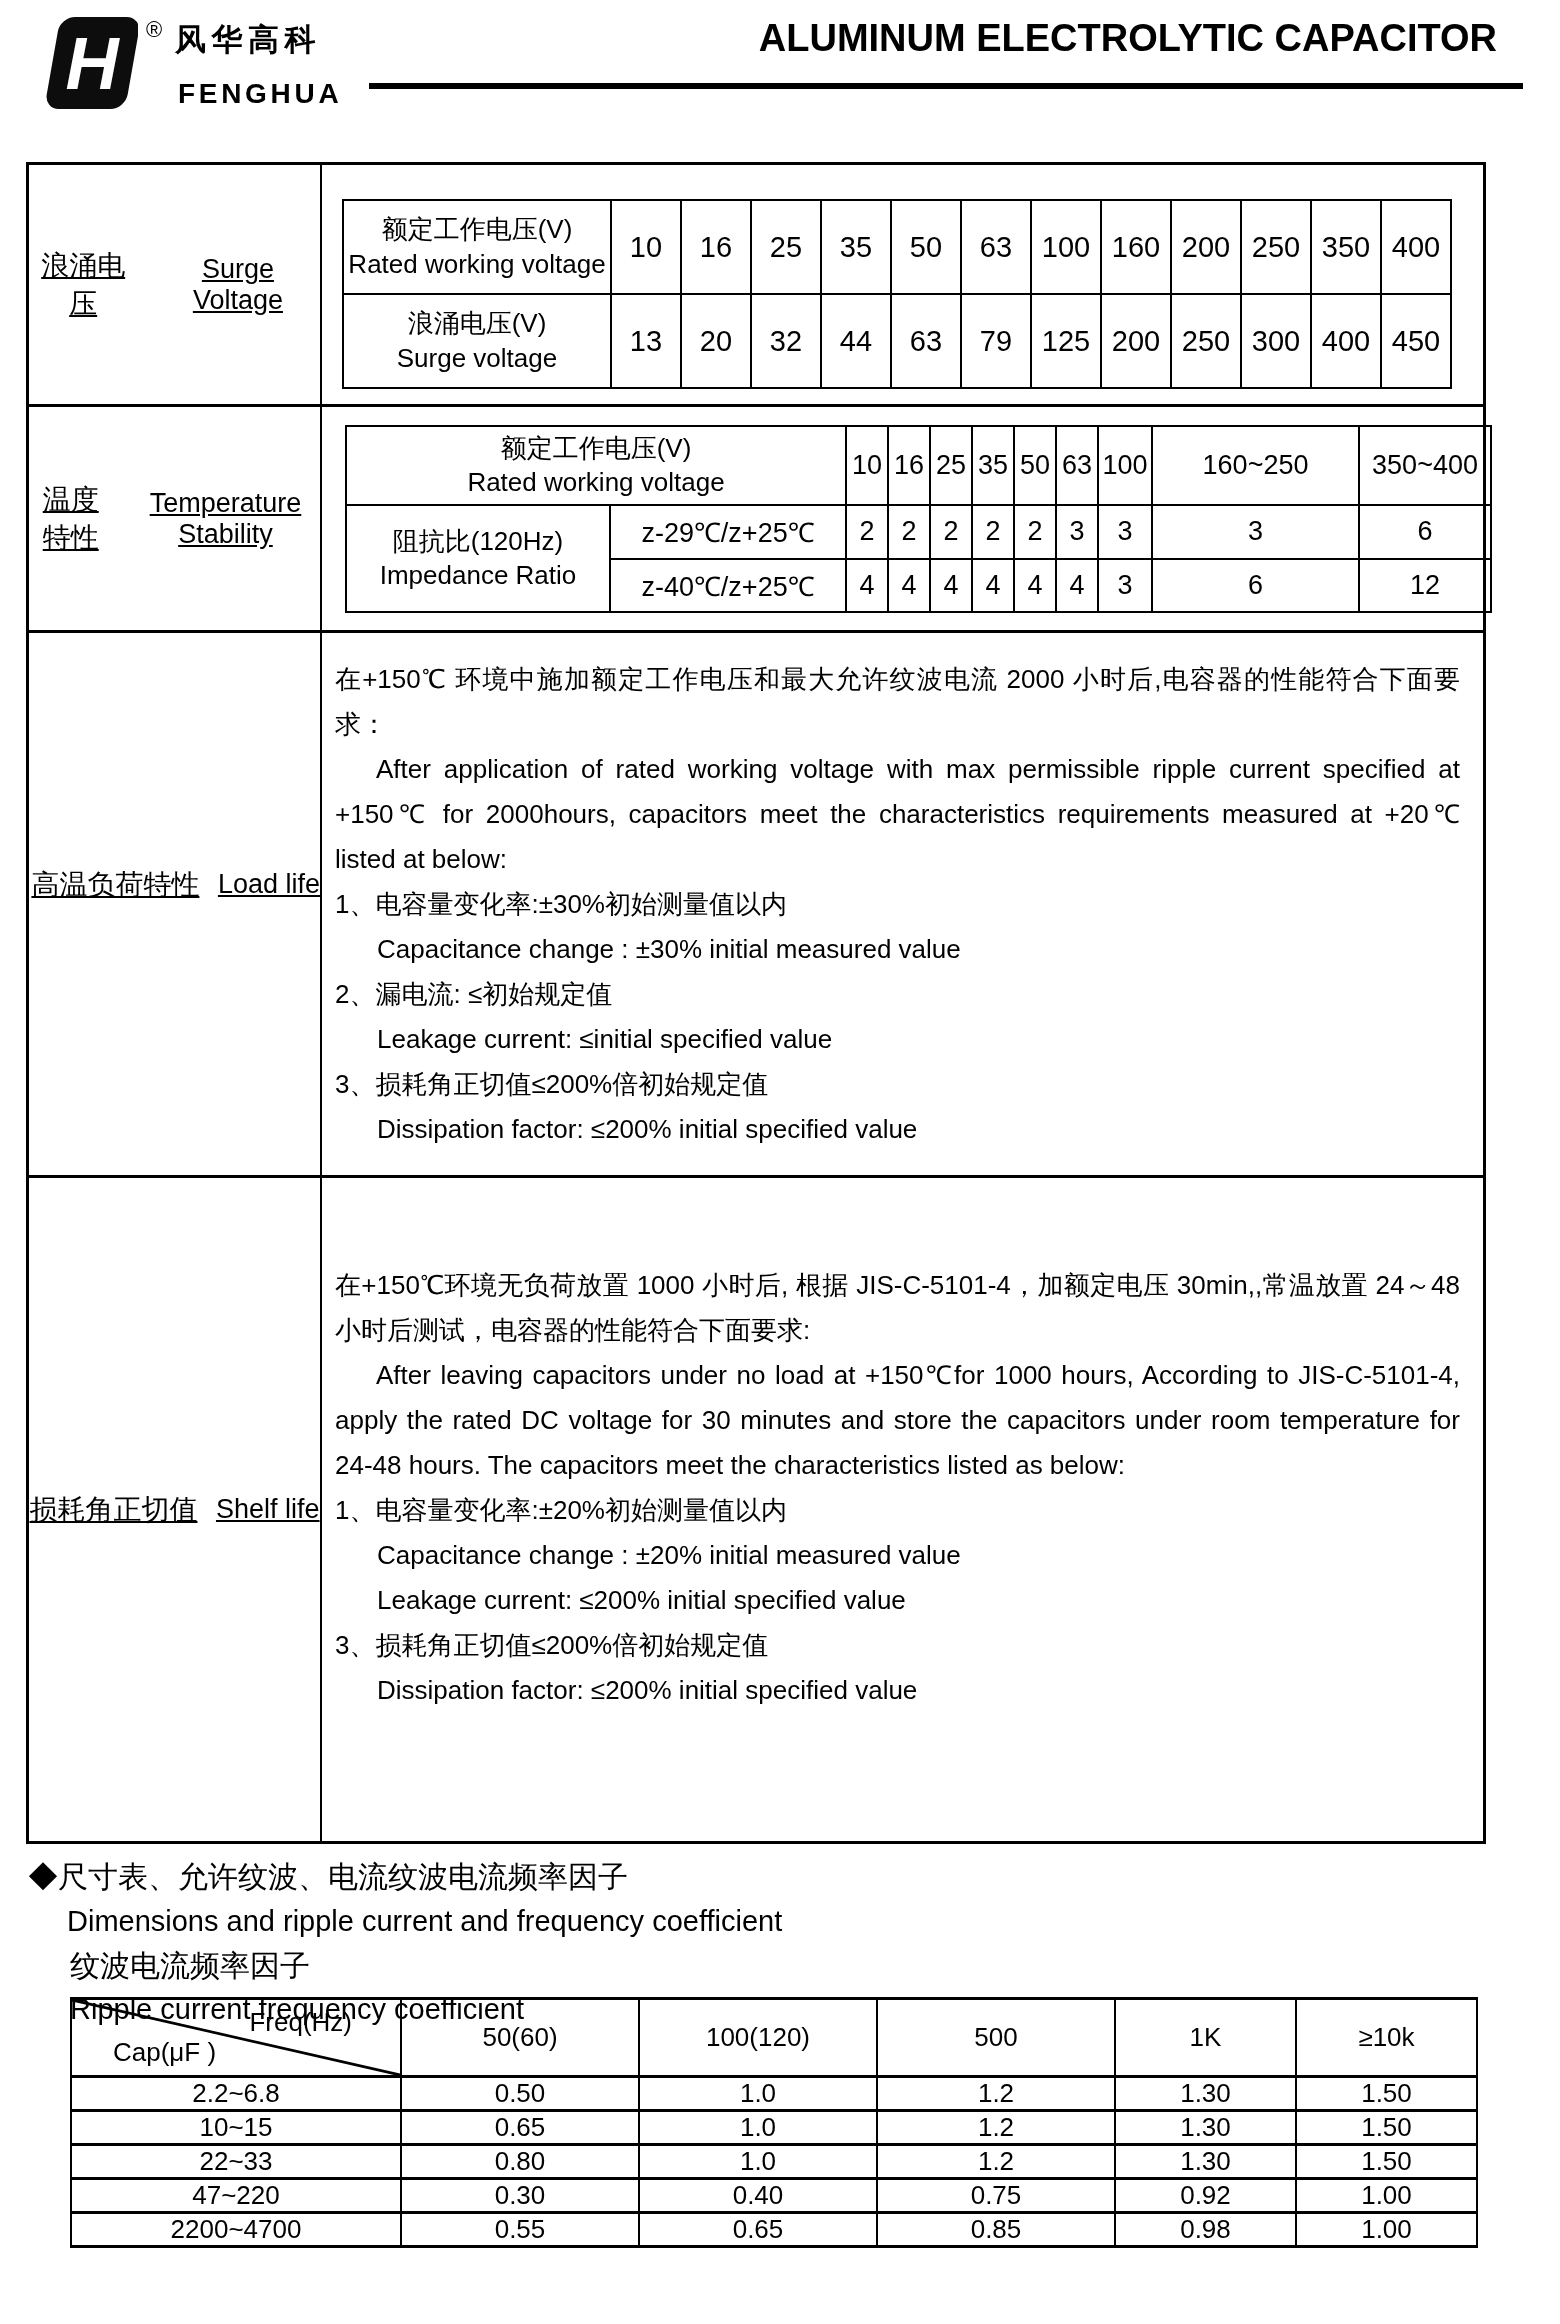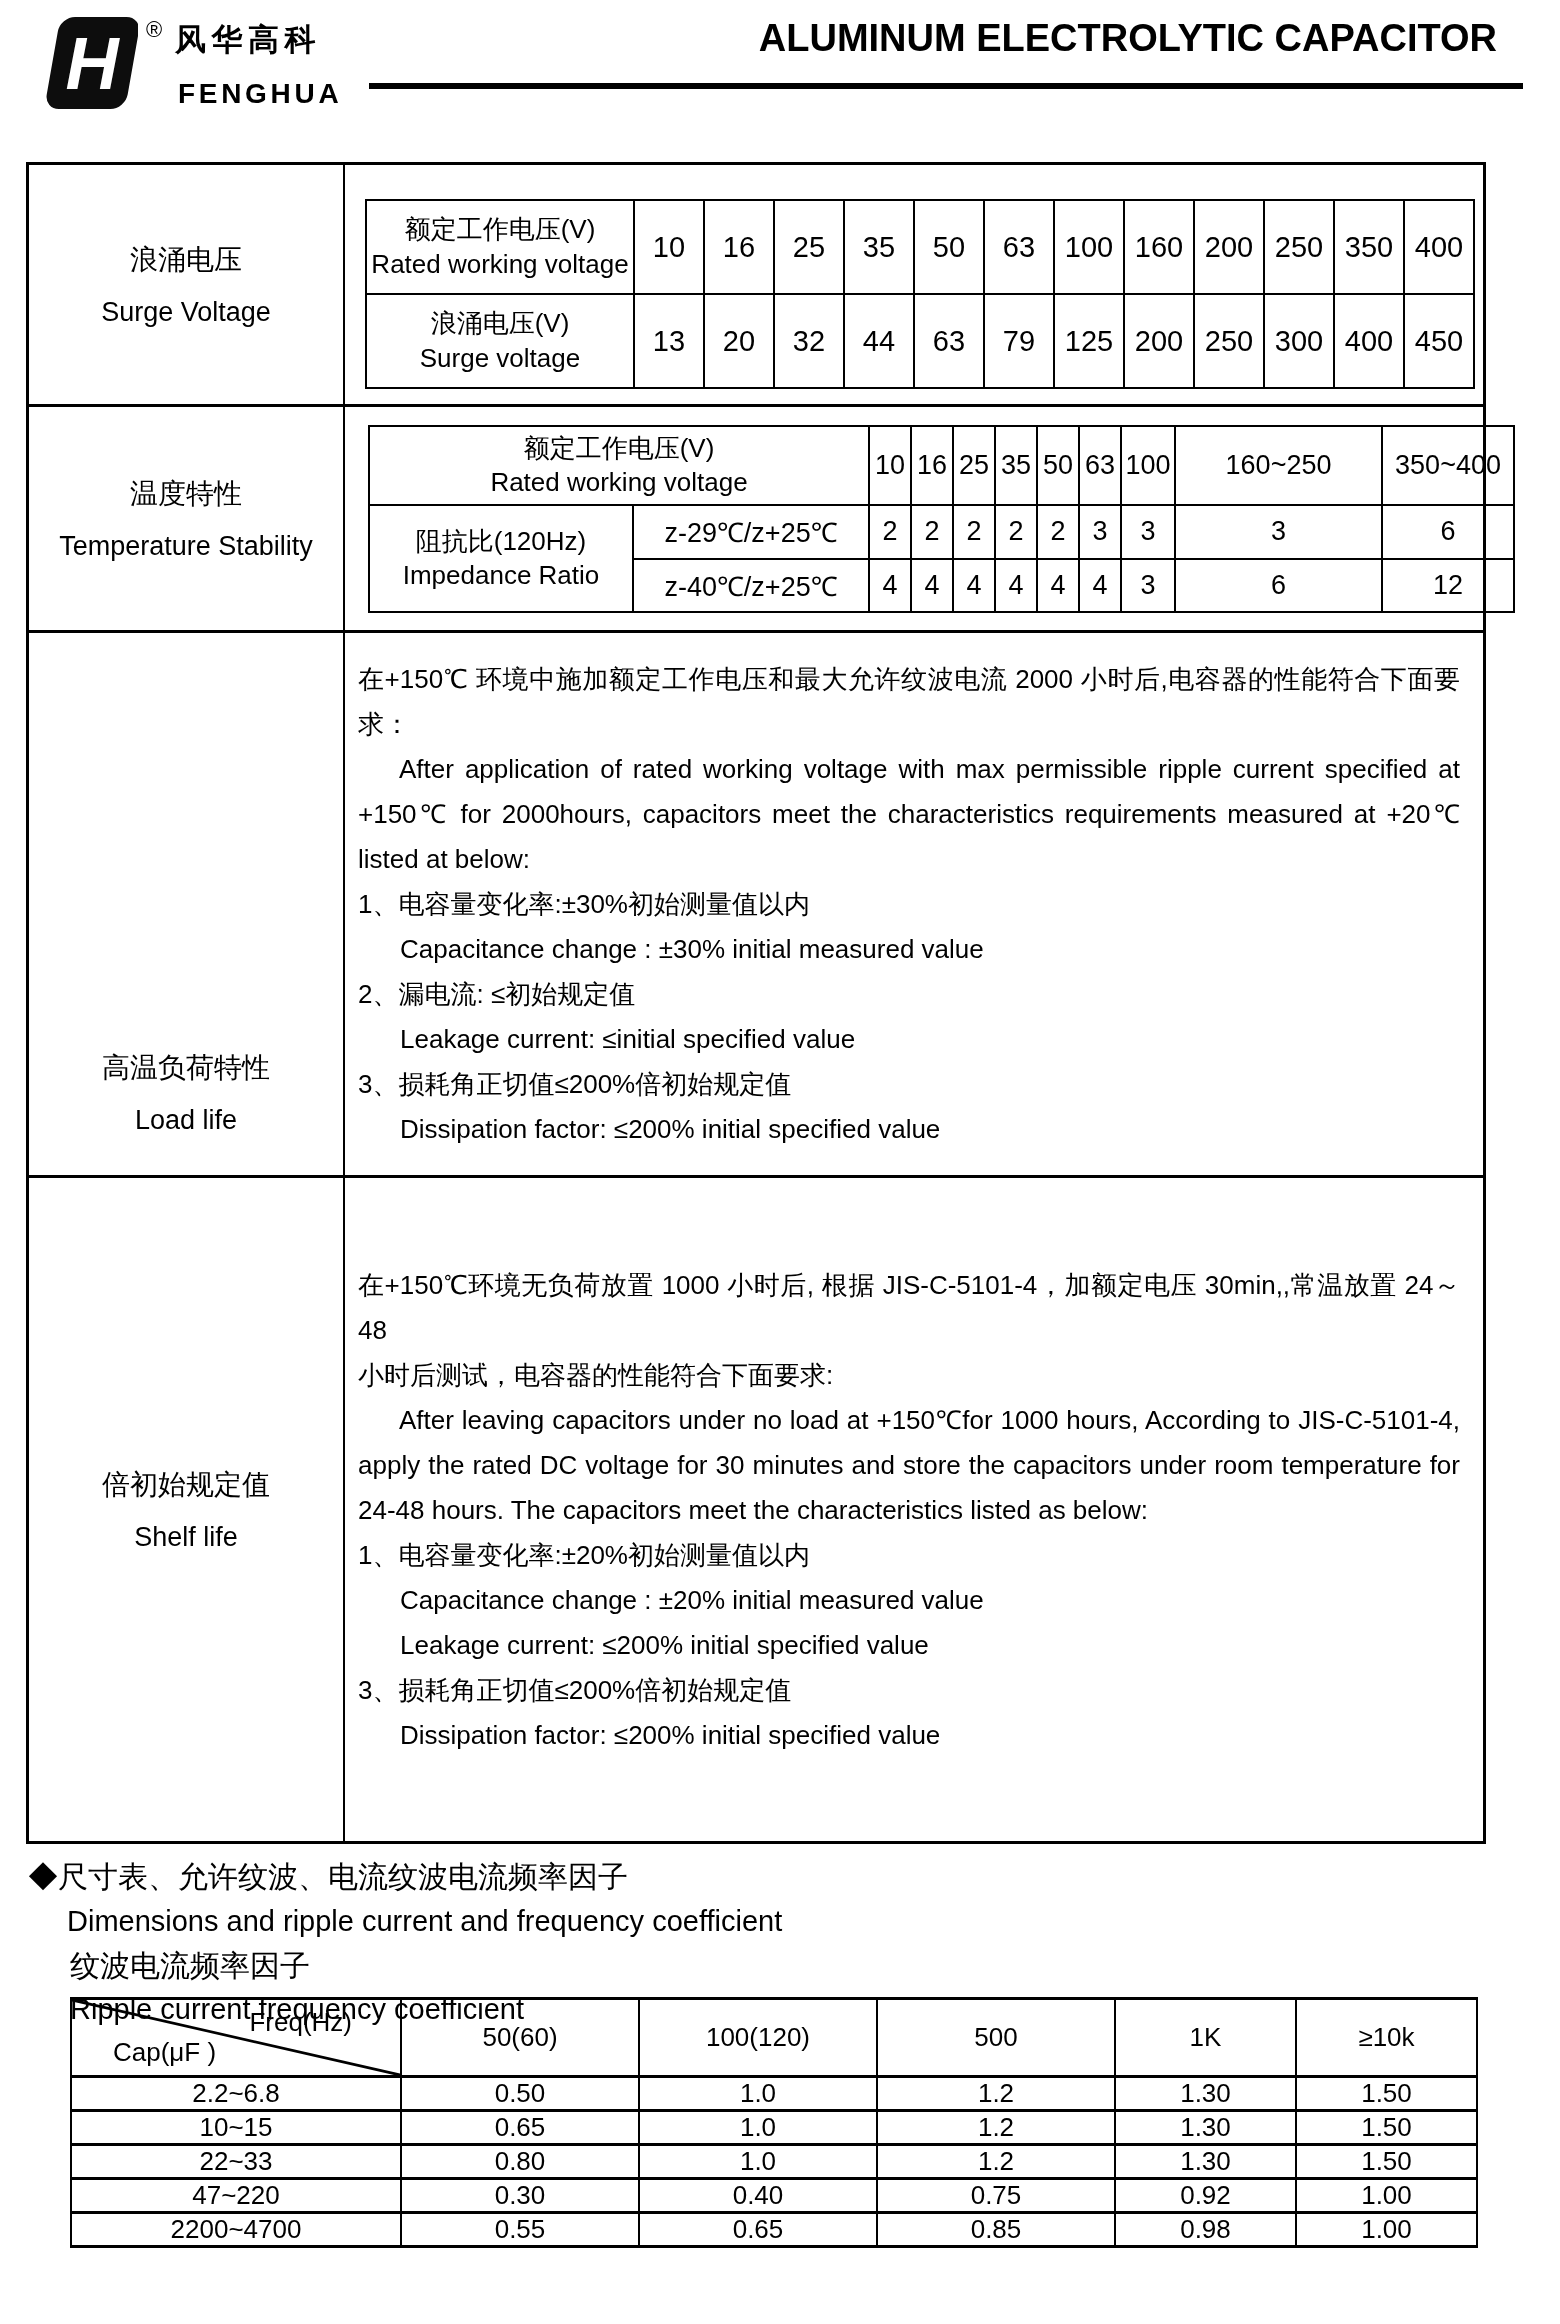--- a/index.html
+++ b/index.html
@@ -16,21 +16,21 @@
   .brand-cn { position:absolute; left:175px; top:18.5px; font-size:31px; font-weight:700; letter-spacing:5.5px; white-space:nowrap; }
   .brand-en { position:absolute; left:178px; top:78px; font-size:28px; font-weight:700; letter-spacing:3.7px; white-space:nowrap; }
   .doc-title { position:absolute; right:64px; top:16.6px; font-size:38px; font-weight:700; white-space:nowrap; }
   .header-rule { position:absolute; left:369px; top:83px; width:1154px; height:5.5px; background:#000; }
 
   
   .spec { position:absolute; left:26px; top:162px; width:1460px; height:1682px; border:3.7px solid #000; display:flex; flex-direction:column; }
   .spec-row { display:flex; width:100%; }
   .spec-row + .spec-row { border-top:3.7px solid #000; }
   .r1 { height:239px; } .r2 { height:226px; } .r3 { height:545px; } .r4 { flex:1; }
-  .spec-label { width:316px; border-right:2.8px solid #000; display:flex; flex-direction:column; align-items:center; justify-content:center; gap:18.5px; text-align:center; flex-shrink:0; }
+  .spec-label { width:293px; border-right:2.8px solid #000; display:flex; align-items:center; justify-content:center; gap:18.5px; text-align:center; flex-shrink:0;text-decoration:underline; }
   .spec-label .cn { font-size:28px; }
   .spec-label .en { font-size:27px; }
   .label-low { justify-content:flex-end; padding-bottom:39px; }
   .spec-content { flex:1; position:relative; }
 
   table { border-collapse:collapse; table-layout:fixed; }
   td { border:2.8px solid #000; text-align:center; vertical-align:middle; padding:0; }
 
   
   .surge-table { width:1107px; margin:34px 0 0 20px; }
@@ -240,21 +240,21 @@
           <div>2、漏电流: ≤初始规定值</div>
           <div class="ind">Leakage current: ≤initial specified value</div>
           <div>3、损耗角正切值≤200%倍初始规定值</div>
           <div class="ind">Dissipation factor: ≤200% initial specified value</div>
         </div>
       </div>
     </div>
 
     <div class="spec-row r4">
       <div class="spec-label">
-        <div class="cn">倍初始规定值</div>
+        <div class="cn">损耗角正切值</div>
         <div class="en">Shelf life</div>
       </div>
       <div class="spec-content">
         <div class="lifetext shelf">
           <div class="jl">在+150℃环境无负荷放置 1000 小时后, 根据 JIS-C-5101-4，加额定电压 30min,,常温放置 24～48</div>
           <div>小时后测试，电容器的性能符合下面要求:</div>
           <div class="jl tind">After leaving capacitors under no load at +150℃for 1000 hours, According to JIS-C-5101-4,</div>
           <div class="jl">apply the rated DC voltage for 30 minutes and store the capacitors under room temperature for</div>
           <div>24-48 hours. The capacitors meet the characteristics listed as below:</div>
           <div>1、电容量变化率:±20%初始测量值以内</div>

